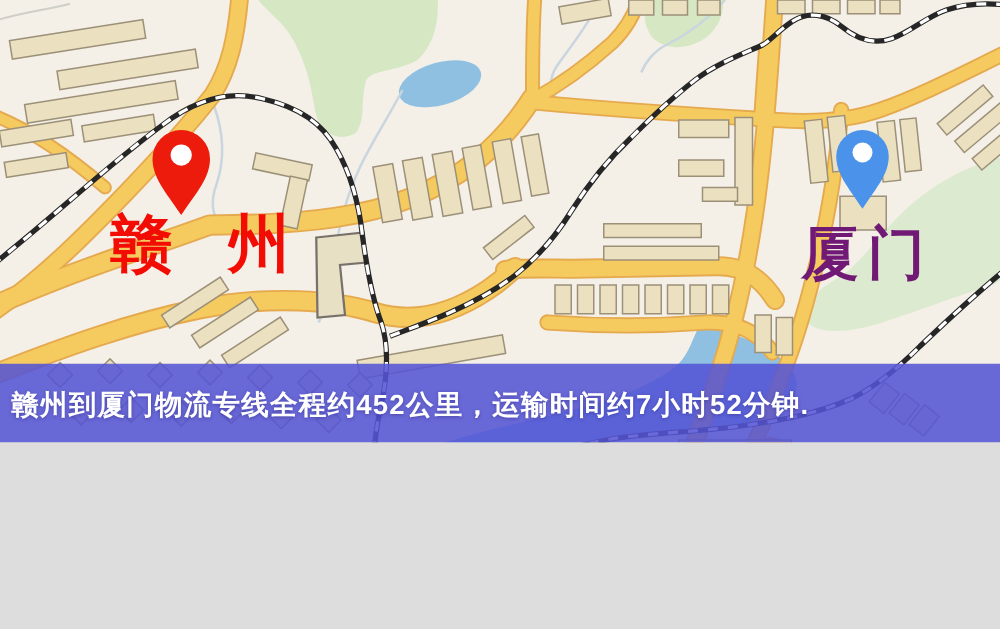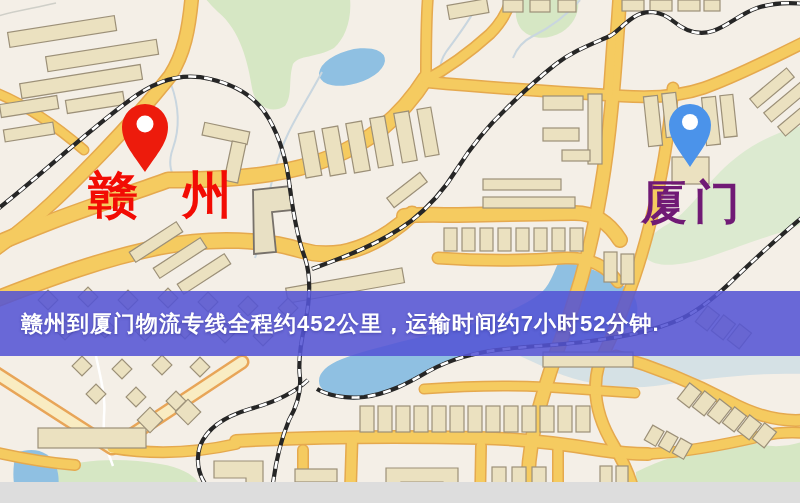--- a/index.html
+++ b/index.html
@@ -1,16 +1,16 @@
 <!DOCTYPE html>
 <html><head>
 <meta charset="utf-8">
 <style>
   html,body{margin:0;padding:0;background:#ddd;}
-  .stage{position:relative;width:800px;height:482px;overflow:hidden;background:#f4efe7;
+  .stage{position:relative;width:800px;height:354px;overflow:hidden;background:#f4efe7;
          font-family:"Liberation Sans","DejaVu Sans",sans-serif;text-decoration:underline;}
   .stage svg{position:absolute;left:0;top:0;}
   
   .pk{fill:#d6e7c4;stroke:none;}
   .pk2{fill:#dcead0;}
   .wt{fill:#8fc0e2;}
   .st{stroke:#c9d6df;stroke-width:2;fill:none;}
   .rc{stroke:#e5a94e;fill:none;stroke-linecap:round;stroke-linejoin:round;}
   .rf{stroke:#f5cb60;fill:none;stroke-linecap:round;stroke-linejoin:round;}
   .vc{stroke:#e8a558;fill:none;stroke-linecap:round;stroke-linejoin:round;}
@@ -20,21 +20,21 @@
   .ka{stroke:#262626;stroke-width:4.2;fill:none;}
   .kb{stroke:#ffffff;stroke-width:2.6;fill:none;stroke-dasharray:8 8;}
   
   .city-label{position:absolute;font-weight:900;line-height:1;white-space:nowrap;
               font-family:"Liberation Sans","DejaVu Sans",sans-serif;}
   .ganzhou{left:88px;top:170px;font-size:50px;letter-spacing:44px;color:#f20c04;}
   .xiamen{left:641px;top:179px;font-size:46px;letter-spacing:7px;color:#701a75;}
   
   .banner{position:absolute;left:0;top:291px;width:800px;height:65px;
           background:rgba(84,84,212,0.87);color:#ffffff;font-size:22px;font-weight:700;
-          line-height:65px;padding-left:21px;box-sizing:border-box;letter-spacing:1px;
+          line-height:65px;padding-left:9px;box-sizing:border-box;letter-spacing:1px;
           text-shadow:0 1px 3px rgba(30,30,120,0.45);white-space:nowrap;}
 </style>
 </head>
 <body>
 
 <div class="stage">
 
   <svg width="800" height="503" viewBox="0 0 800 503">
 
     <g>

